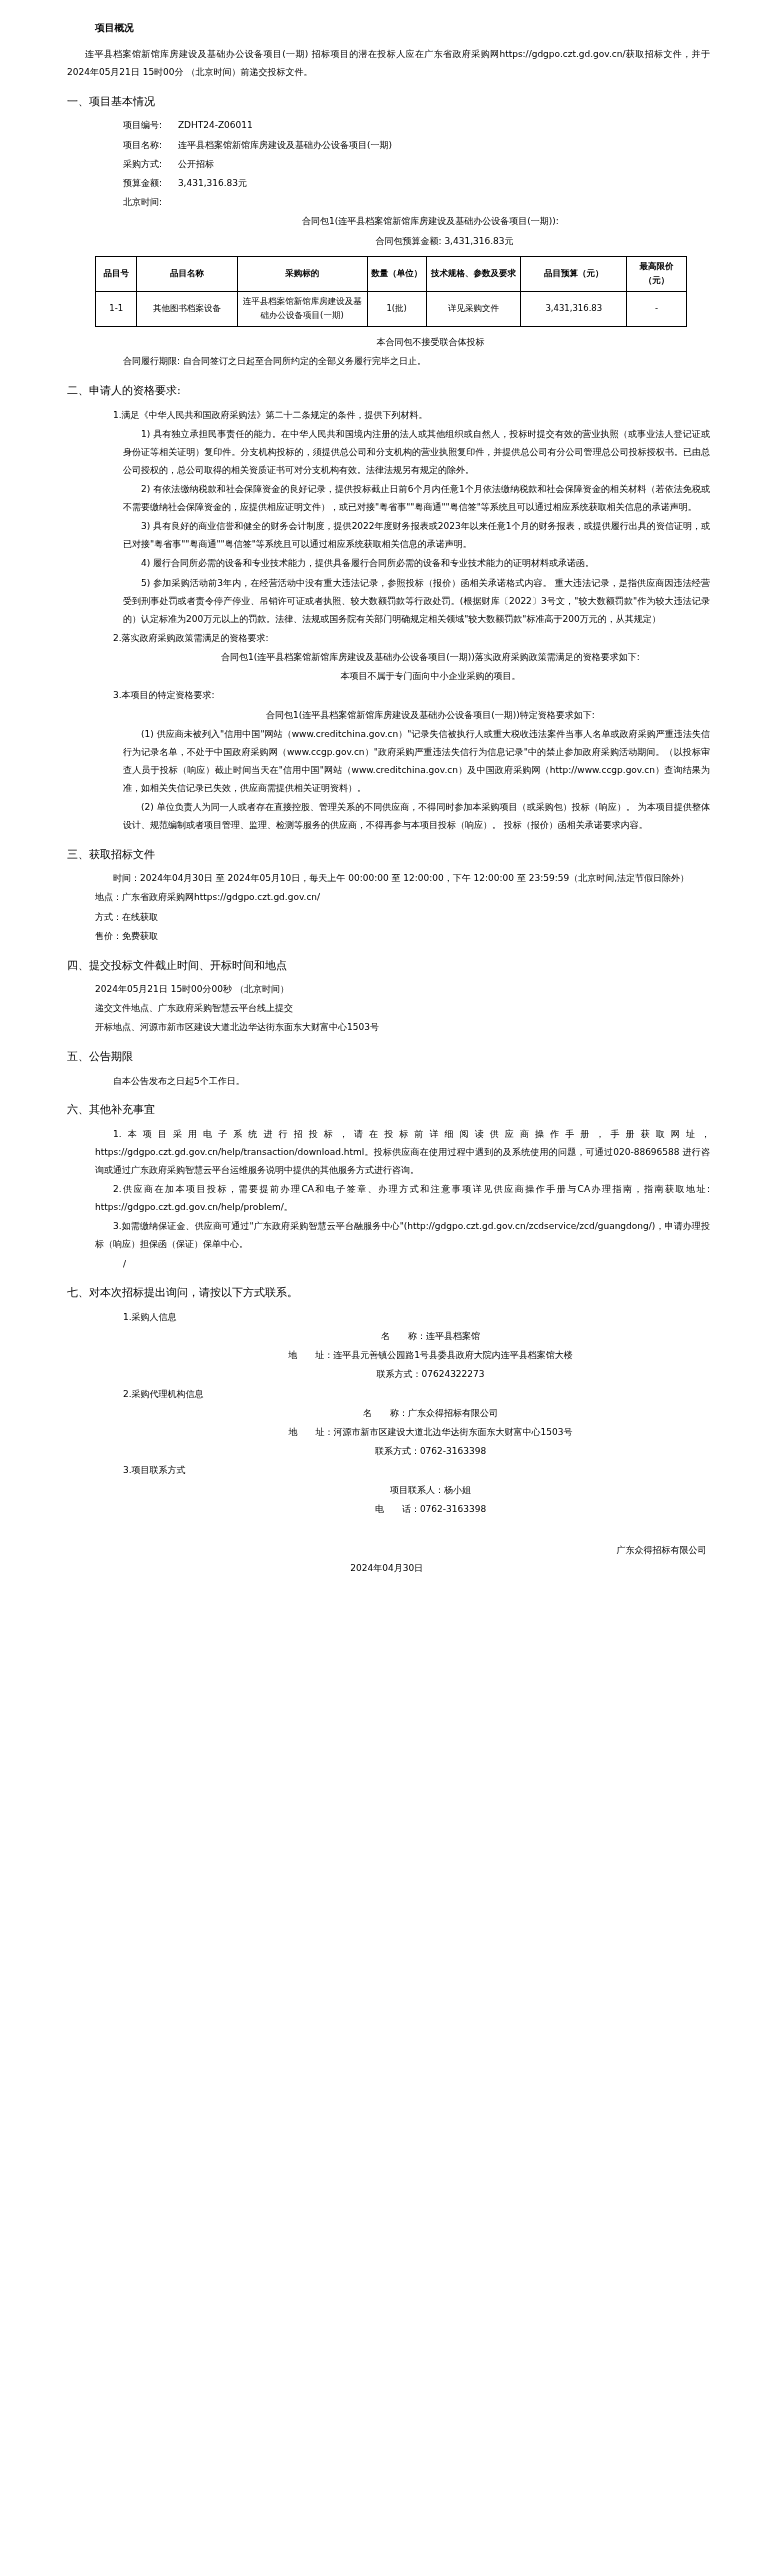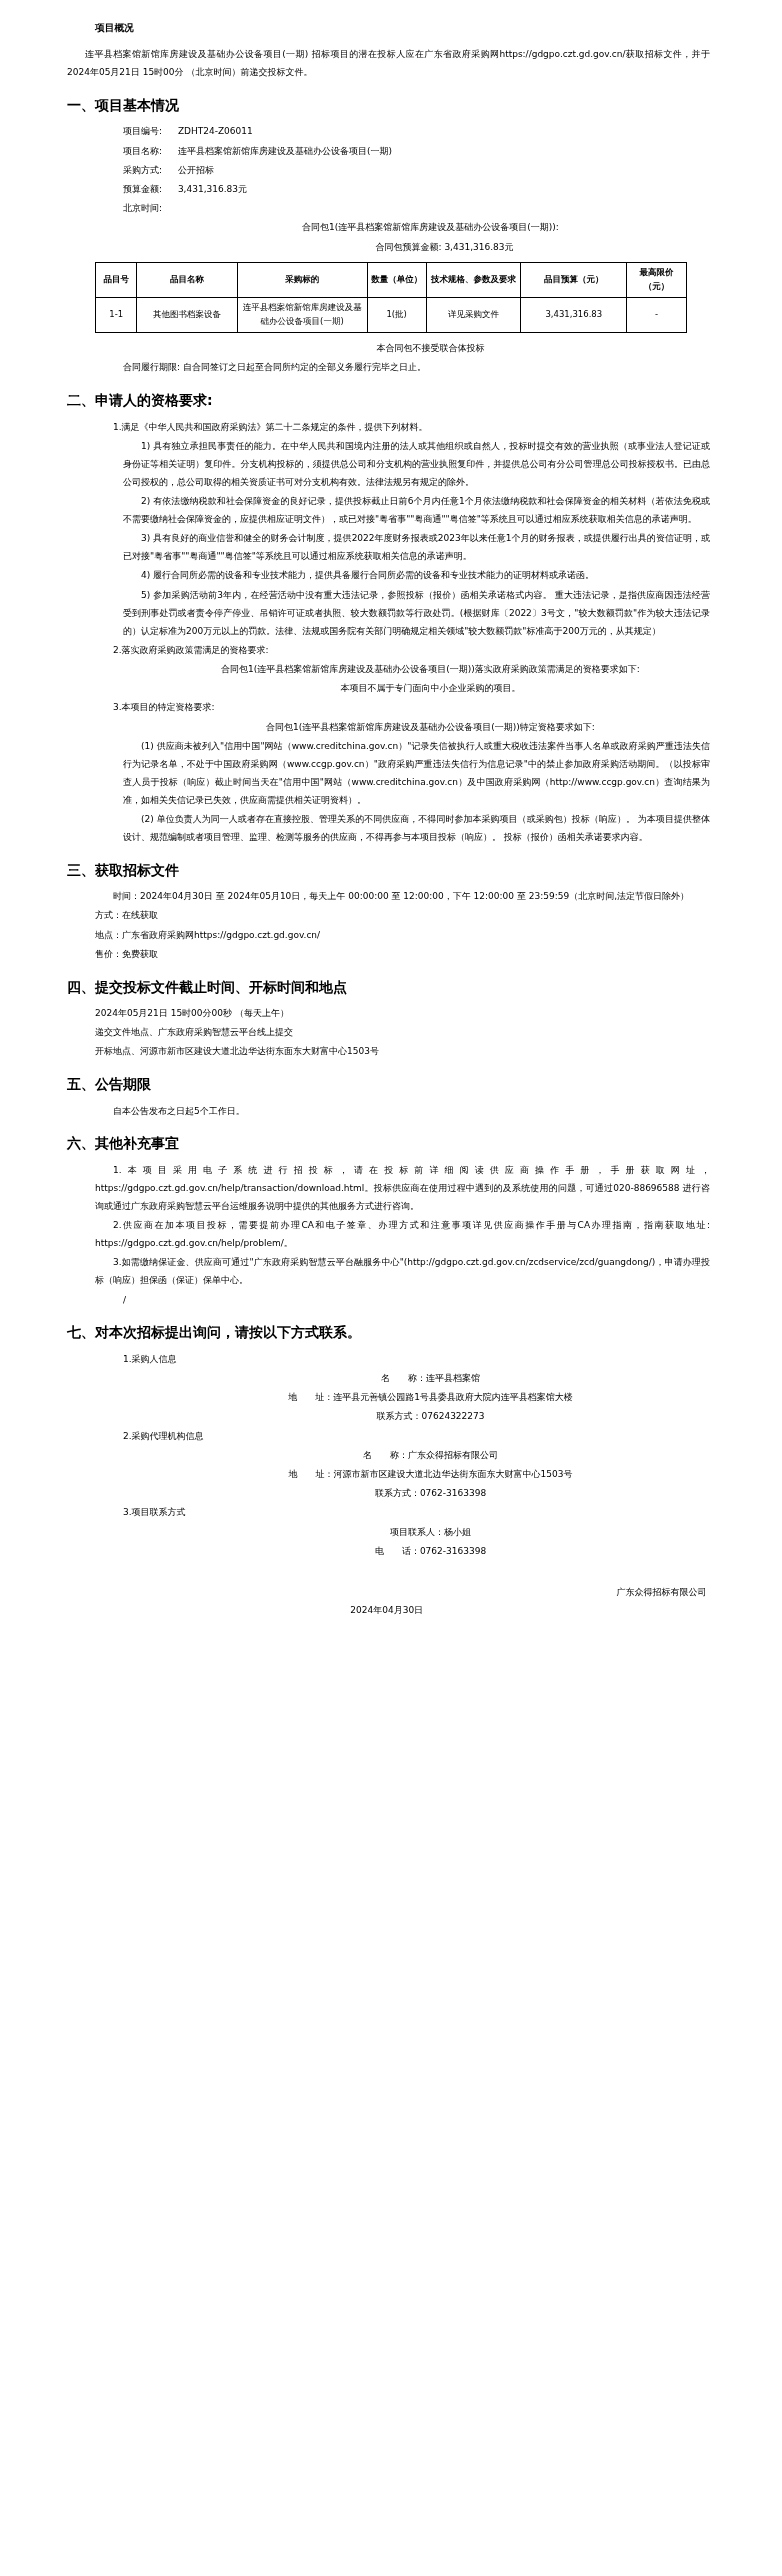--- a/index.html
+++ b/index.html
@@ -25,22 +25,22 @@
     margin: 2.4px 0 7.3px 0;
     padding-left: 28px;
   }
   p.indent {
     margin: 0 0 4.9px 0;
     text-indent: 2em;
     text-align: justify;
     line-height: 2.0;
   }
   .section-head {
-    font-size: 14px;
-    font-weight: bold;
+    font-size: 11px;
+    font-weight: normal;
     margin: 9.7px 0 3.6px 0;
     line-height: 2.0;
   }
   .lvl1 { padding-left: 28px; margin: 0 0 1.2px 0; line-height: 2.0; }
   .lvl2 { padding-left: 56px; margin: 0 0 1.2px 0; line-height: 2.0; }
   .lvl3 { padding-left: 84px; margin: 0 0 1.2px 0; line-height: 2.0; text-align: center; }
   .para-ind {
     padding-left: 28px;
     text-indent: 2em;
     margin: 0 0 1.2px 0;
@@ -169,31 +169,31 @@
   <div class="para-ind">3.本项目的特定资格要求:</div>
   <div class="lvl3">合同包1(连平县档案馆新馆库房建设及基础办公设备项目(一期))特定资格要求如下:</div>
   <div class="para-ind2">(1) 供应商未被列入"信用中国"网站（www.creditchina.gov.cn）"记录失信被执行人或重大税收违法案件当事人名单或政府采购严重违法失信行为记录名单，不处于中国政府采购网（www.ccgp.gov.cn）"政府采购严重违法失信行为信息记录"中的禁止参加政府采购活动期间。（以投标审查人员于投标（响应）截止时间当天在"信用中国"网站（www.creditchina.gov.cn）及中国政府采购网（http://www.ccgp.gov.cn）查询结果为准，如相关失信记录已失效，供应商需提供相关证明资料）。</div>
   <div class="para-ind2">(2) 单位负责人为同一人或者存在直接控股、管理关系的不同供应商，不得同时参加本采购项目（或采购包）投标（响应）。 为本项目提供整体设计、规范编制或者项目管理、监理、检测等服务的供应商，不得再参与本项目投标（响应）。 投标（报价）函相关承诺要求内容。</div>
 
   <div class="section-head">三、获取招标文件</div>
   <div class="para-ind">
     <span>时间：</span><span>2024年04月30日 至 2024年05月10日，每天上午 00:00:00 至 12:00:00，下午 12:00:00 至 23:59:59（北京时间,法定节假日除外）</span>
   </div>
   <div class="lvl1">
+    <span>地点：</span><span>广东省政府采购网https://gdgpo.czt.gd.gov.cn/</span>
+  </div>
+  <div class="lvl1">
     <span>方式：</span><span>在线获取</span>
-  </div>
-  <div class="lvl1">
-    <span>地点：</span><span>广东省政府采购网https://gdgpo.czt.gd.gov.cn/</span>
   </div>
   <div class="lvl1">
     <span>售价：</span><span>免费获取</span>
   </div>
 
   <div class="section-head">四、提交投标文件截止时间、开标时间和地点</div>
-  <div class="lvl1">2024年05月21日 15时00分00秒 （每天上午）</div>
+  <div class="lvl1">2024年05月21日 15时00分00秒 （北京时间）</div>
   <div class="lvl1">递交文件地点、广东政府采购智慧云平台线上提交</div>
   <div class="lvl1">开标地点、河源市新市区建设大道北边华达街东面东大财富中心1503号</div>
 
   <div class="section-head">五、公告期限</div>
   <div class="para-ind">自本公告发布之日起5个工作日。</div>
 
   <div class="section-head">六、其他补充事宜</div>
   <div class="para-ind">1.本项目采用电子系统进行招投标，请在投标前详细阅读供应商操作手册，手册获取网址，https://gdgpo.czt.gd.gov.cn/help/transaction/download.html。投标供应商在使用过程中遇到的及系统使用的问题，可通过020-88696588 进行咨询或通过广东政府采购智慧云平台运维服务说明中提供的其他服务方式进行咨询。</div>
   <div class="para-ind">2.供应商在加本项目投标，需要提前办理CA和电子签章、办理方式和注意事项详见供应商操作手册与CA办理指南，指南获取地址: https://gdgpo.czt.gd.gov.cn/help/problem/。</div>
   <div class="para-ind">3.如需缴纳保证金、供应商可通过"广东政府采购智慧云平台融服务中心"(http://gdgpo.czt.gd.gov.cn/zcdservice/zcd/guangdong/)，申请办理投标（响应）担保函（保证）保单中心。</div>

